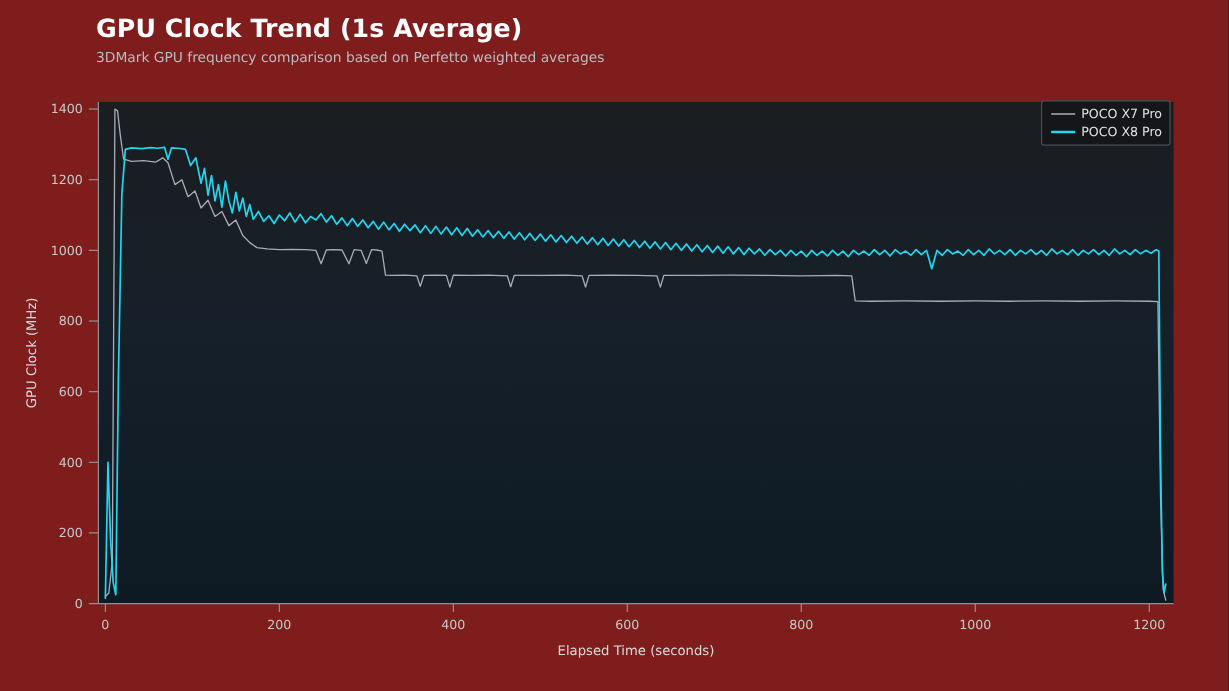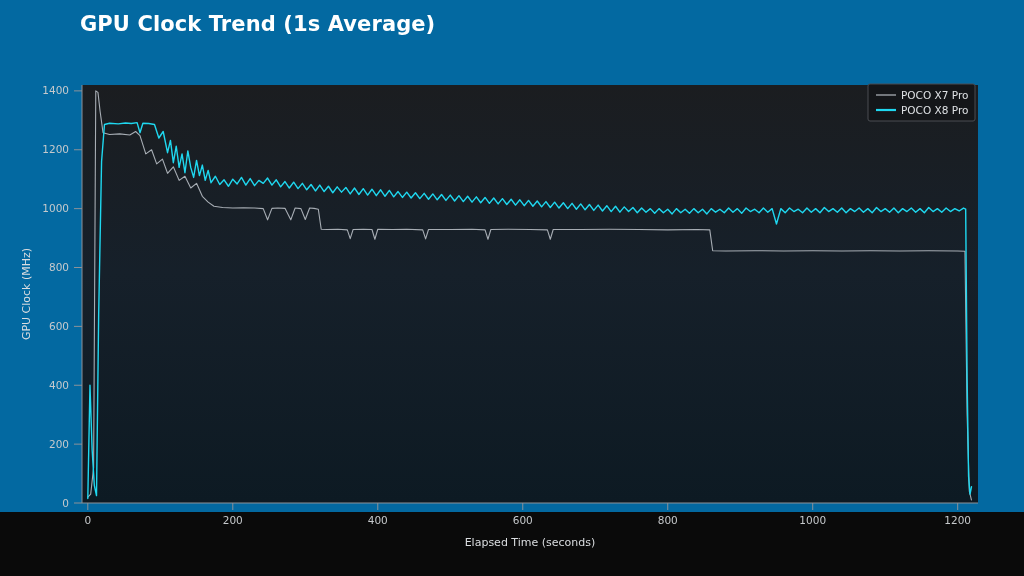--- a/index.html
+++ b/index.html
@@ -12,22 +12,22 @@
     height: 576px;
     overflow: hidden;
     font-family: "DejaVu Sans", "Liberation Sans", sans-serif;
     color: #e8e8e8;
     position: relative;
   }
   #figure {
     position: absolute;
     left: 0; top: 0;
     width: 1024px;
-    height: 512px;
-    background: #0369a1;
+    height: 576px;
+    background: #7f1d1d;
   }
   .hdr {
     position: absolute;
     left: 80px;
     top: 10px;
     width: 880px;
   }
   .chart-title {
     font-size: 21px;
     font-weight: bold;
@@ -65,20 +65,21 @@
     font-size: 10.5px;
   }
 </style>
 </head>
 <body>
 
 <div id="figure">
 
   <div class="hdr">
     <div class="chart-title">GPU Clock Trend (1s Average)</div>
+    <div class="chart-subtitle">3DMark GPU frequency comparison based on Perfetto weighted averages</div>
   </div>
 
   <svg id="plot" width="1024" height="576">
     <defs>
       <linearGradient id="plotbg" x1="0" y1="0" x2="0" y2="1">
         <stop offset="0%" stop-color="#1b1d20"></stop>
         <stop offset="45%" stop-color="#16202a"></stop>
         <stop offset="100%" stop-color="#0d1a23"></stop>
       </linearGradient>
       <clipPath id="plotclip">

